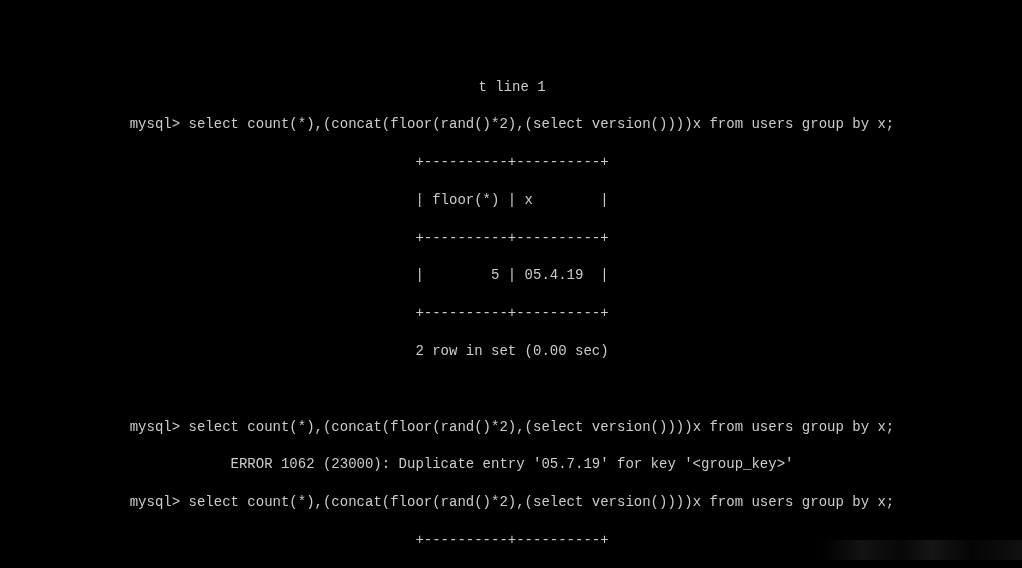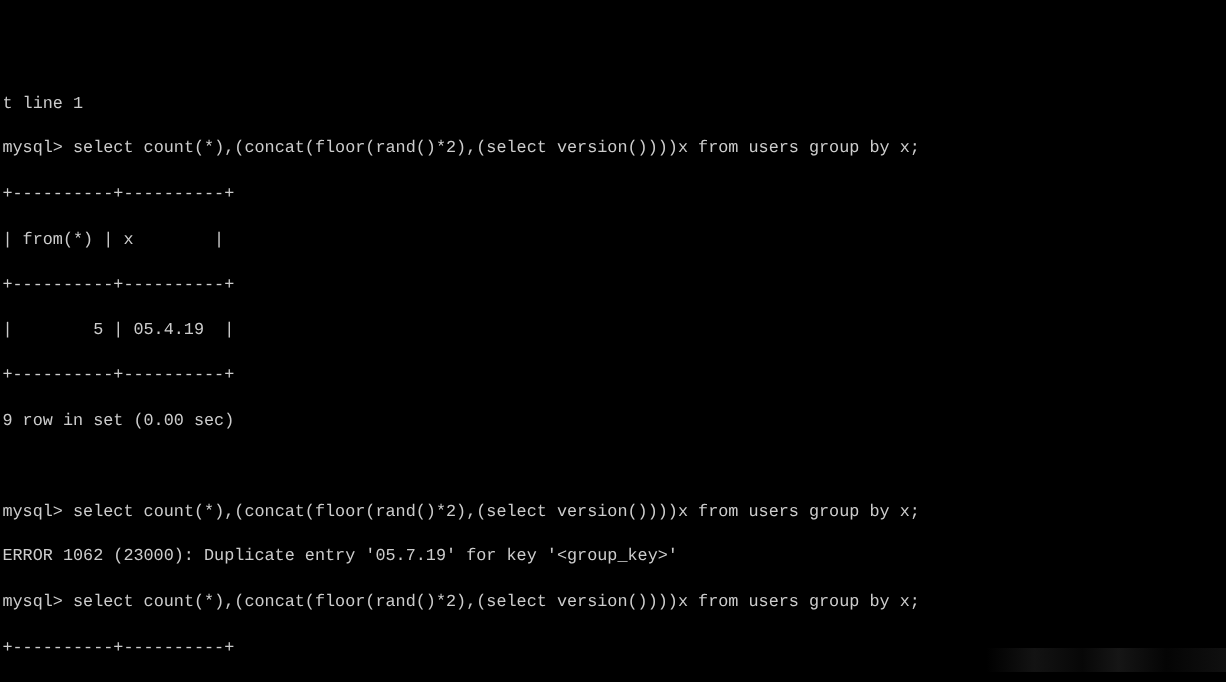--- a/index.html
+++ b/index.html
@@ -15,44 +15,45 @@
       line-height: 1.35;
       width: 1022px;
       height: 568px;
       overflow: hidden;
       padding: 2px 0 0 2px;
       position: relative;
       white-space: pre;
     }
     .line {
       display: block;
+      text-align: center;
     }
     .smudge {
       position: absolute;
       bottom: 8px;
       right: 0;
       width: 200px;
       height: 20px;
       background: linear-gradient(90deg, #000 0%, #151515 20%, #080808 40%, #181818 55%, #050505 75%, #121212 100%);
       opacity: 0.9;
     }
   </style>
 </head>
 <body>
 
 
 
 <span class="line">t line 1</span>
 <span class="line"><span>mysql&gt;</span> <span>select count(*),(concat(floor(rand()*2),(select version())))x from users group by x;</span></span>
 <span class="line">+----------+----------+</span>
-<span class="line">| from(*) | x        |</span>
+<span class="line">| floor(*) | x        |</span>
 <span class="line">+----------+----------+</span>
 <span class="line">|        5 | 05.4.19  |</span>
 <span class="line">+----------+----------+</span>
-<span class="line">9 row in set (0.00 sec)</span>
+<span class="line">2 row in set (0.00 sec)</span>
 <span class="line"> </span>
 <span class="line"><span>mysql&gt;</span> <span>select count(*),(concat(floor(rand()*2),(select version())))x from users group by x;</span></span>
 <span class="line">ERROR 1062 (23000): Duplicate entry '05.7.19' for key '&lt;group_key&gt;'</span>
 <span class="line"><span>mysql&gt;</span> <span>select count(*),(concat(floor(rand()*2),(select version())))x from users group by x;</span></span>
 <span class="line">+----------+----------+</span>
 
 
 
 
 

